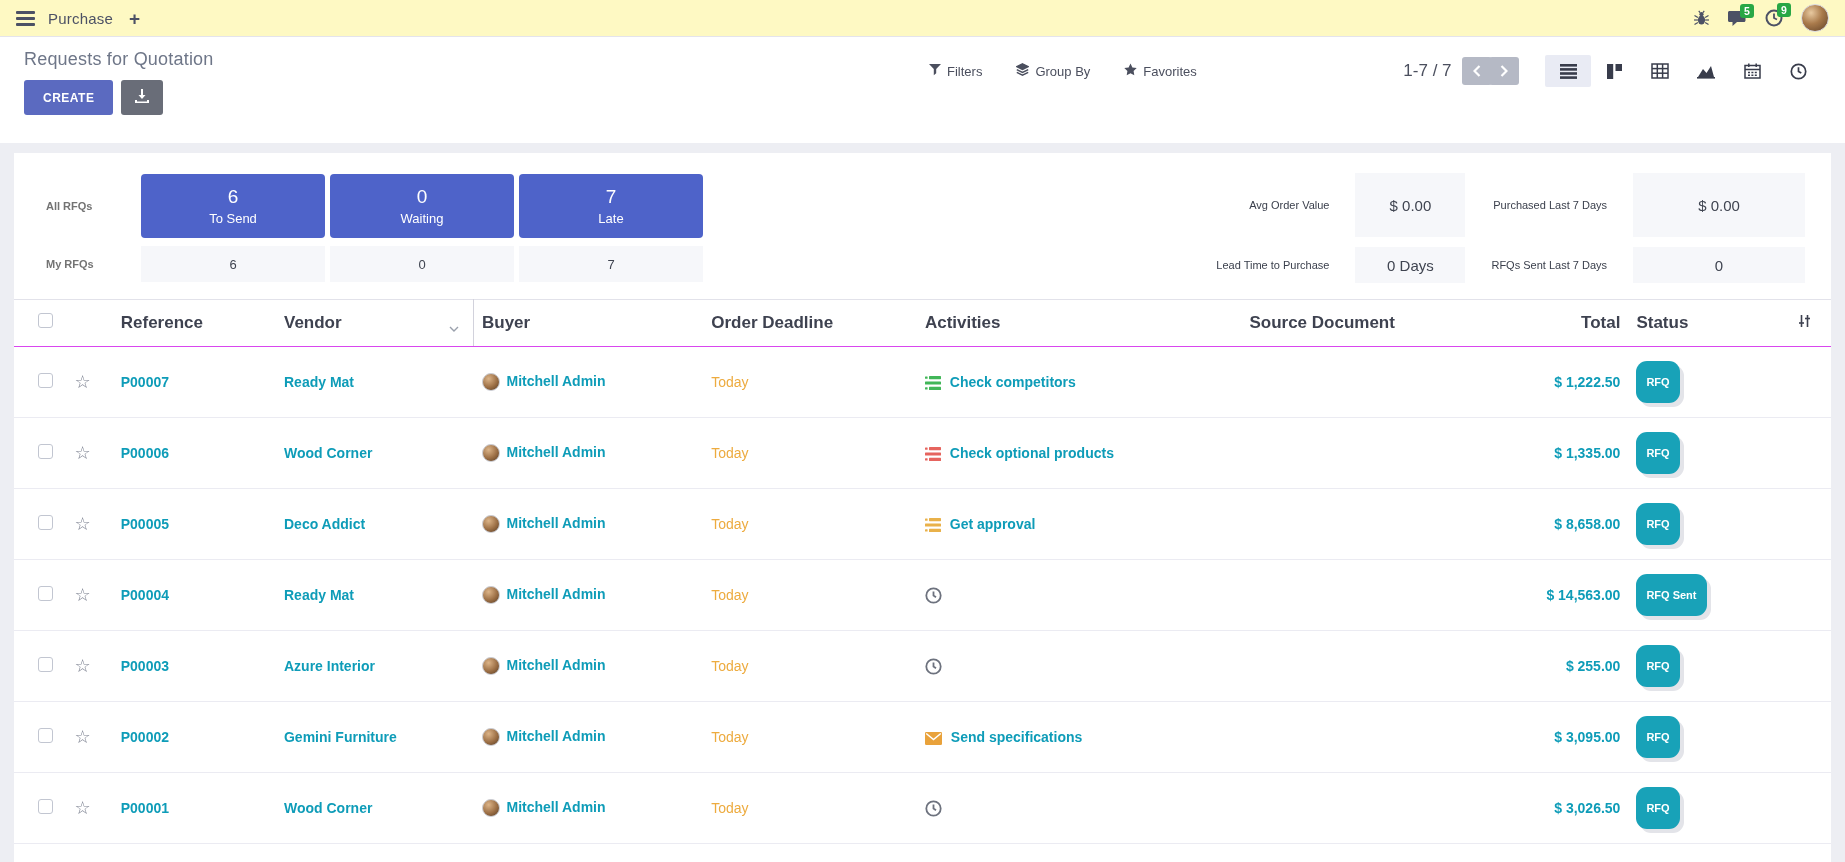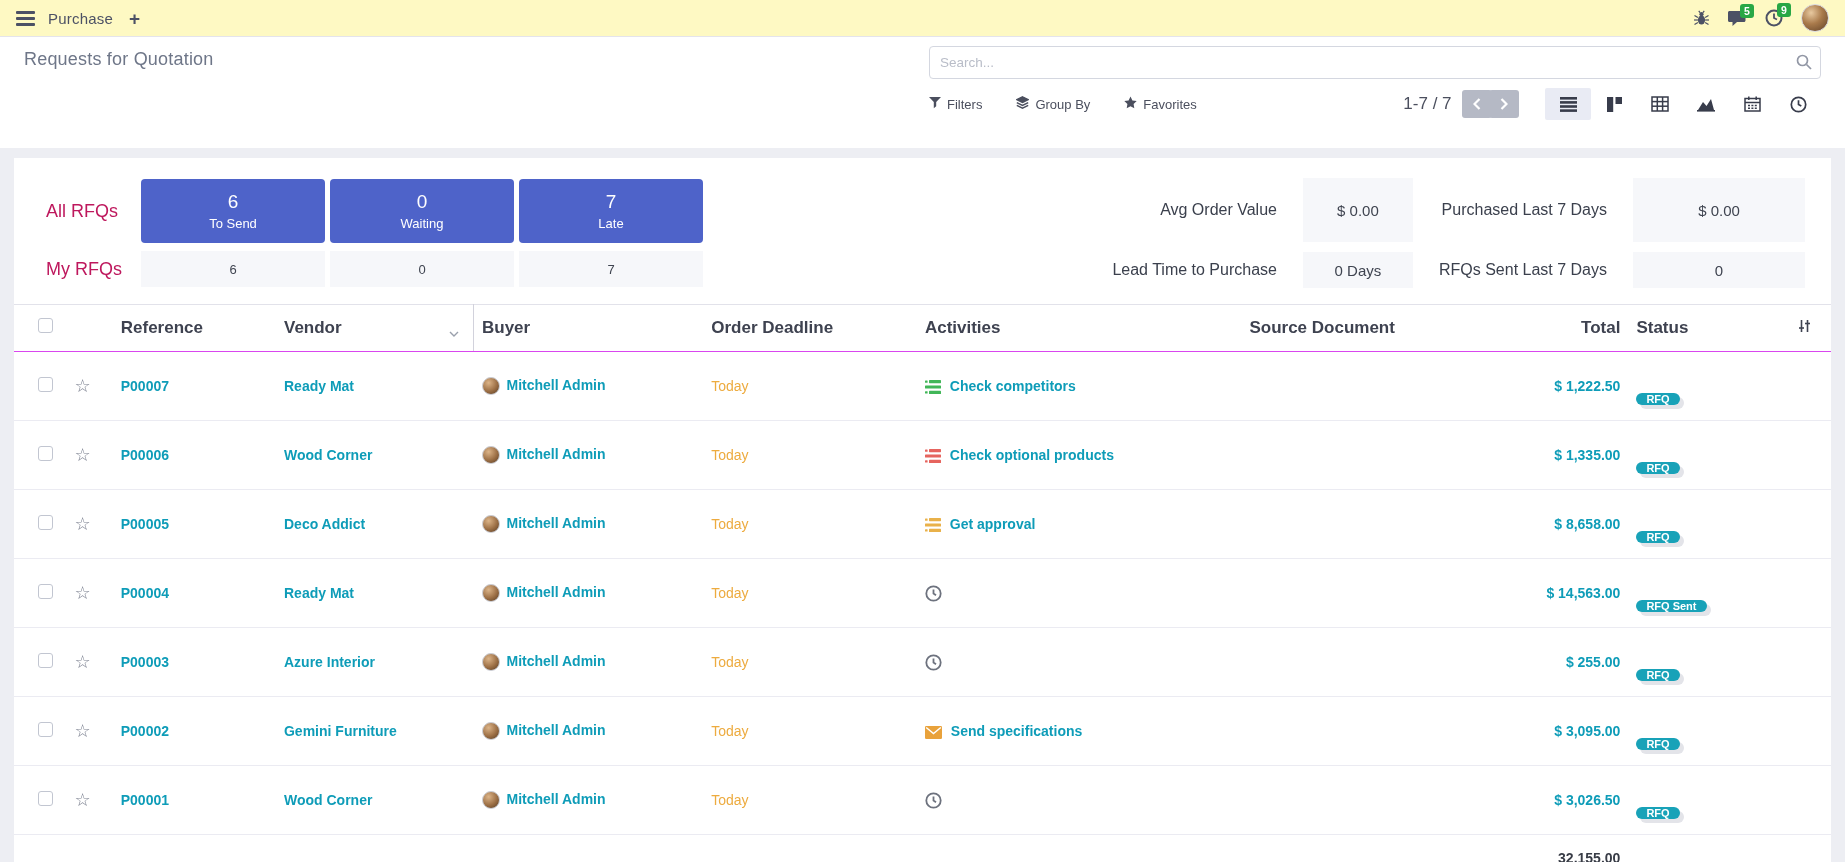--- a/index.html
+++ b/index.html
@@ -38,48 +38,48 @@
   .pg-btn{width:30px;height:28px;background:#b5b9c5;border:none;border-radius:3px;display:inline-flex;align-items:center;justify-content:center;cursor:pointer;}
   .pg-btn + .pg-btn{margin-left:-7px;}
   .view-switcher{display:flex;margin-left:26px;}
   .vs-tile{width:46px;height:32px;display:flex;align-items:center;justify-content:center;cursor:pointer;color:#383c4b;}
   .vs-tile.active{background:#e9ebf4;border-radius:2px;}
   
   .panel{margin:10px 14px 0;background:#fff;padding-bottom:86px;}
   
   .dash{display:flex;padding:20px 26px 16px;}
   .kpi-grid{display:grid;grid-template-columns:96px 184px 184px 184px;column-gap:5px;row-gap:6px;align-items:center;}
-  .kpi-rowlabel{font-size:18px;color:#be185d;padding-left:6px;}
+  .kpi-rowlabel{font-size:11px;color:#737373;padding-left:6px;font-weight:bold;}
   .kpi-card{height:64px;border-radius:4px;background:#4e63c9;color:#fff;display:flex;flex-direction:column;align-items:center;justify-content:center;gap:3px;cursor:pointer;}
   .kpi-card .num{font-size:19px;}
   .kpi-card .lbl{font-size:13px;}
   .kpi-cell{height:36px;background:#f6f7fa;display:flex;align-items:center;justify-content:center;font-size:13px;color:#3f4450;cursor:pointer;}
   .metrics{margin-left:auto;display:grid;grid-template-columns:auto 110px auto 172px;grid-template-rows:64px 36px;column-gap:26px;row-gap:10px;align-items:center;}
-  .m-label{font-size:16px;color:#3b404d;text-align:right;}
+  .m-label{font-size:11px;color:#3b404d;text-align:right;}
   .m-value{background:#f6f7fa;height:100%;display:flex;align-items:center;justify-content:center;font-size:15px;color:#3f4450;}
   
   table{width:100%;border-collapse:collapse;table-layout:fixed;border-top:1px solid #e2e2ea;}
   th{font-size:17px;font-weight:700;color:#3e4250;text-align:left;padding:13px 8px;border-bottom:1px solid #d946ef;white-space:nowrap;}
   td{font-size:14px;padding:14px 8px;border-bottom:1px solid #ebebf2;white-space:nowrap;overflow:hidden;vertical-align:middle;}
   .th-vendor{position:relative;border-right:1px solid #d2d2dc;}
   .th-vendor .caret{position:absolute;right:14px;top:17px;color:#9aa0ac;}
   .th-total,.c-total{text-align:right;}
   .th-gear{text-align:right;padding-right:20px;color:#3e4250;}
   .checkbox{display:inline-block;width:15px;height:15px;border:1.5px solid #c2c6d1;border-radius:3px;background:#fff;cursor:pointer;}
   .star{font-size:18px;color:#7e8392;cursor:pointer;line-height:1;}
   .link{color:#0e9cb8;text-decoration:none;cursor:pointer;font-weight:bold;}
   .deadline{color:#edab3f;}
   .avatar-sm{display:inline-block;width:18px;height:18px;border-radius:50%;background:radial-gradient(circle at 35% 30%, #dbb astray 0%, #a97a4b 45%, #5e4026 100%);background:radial-gradient(circle at 35% 30%, #d9b econ88 0%, #9c6f45 45%, #553a23 100%);background:radial-gradient(circle at 35% 30%, #dcb488, #9c6f45 55%, #553a23);vertical-align:middle;margin-right:7px;border:1px solid #cdd0d8;}
   .c-activity .ai{display:none;vertical-align:middle;margin-right:5px;}
   .row-tasks-green  .ai-tasks{display:inline-flex;color:#41b658;}
   .row-tasks-red    .ai-tasks{display:inline-flex;color:#e6645e;}
   .row-tasks-yellow .ai-tasks{display:inline-flex;color:#e9b14a;}
   .row-clock        .ai-clock{display:inline-flex;color:#6d727e;}
   .row-envelope     .ai-envelope{display:inline-flex;color:#e9a23b;}
-  .badge-rfq{display:inline-block;background:#18a2b8;color:#fff;font-size:11px;font-weight:700;padding:0 10px;border-radius:11px;box-shadow:4px 4px 0 0 #e3e4e9;margin-top:27px;}
+  .badge-rfq{display:inline-block;background:#18a2b8;color:#fff;font-size:11px;font-weight:700;padding:15px 10px;border-radius:11px;box-shadow:4px 4px 0 0 #e3e4e9;}
   tfoot td{font-size:14px;font-weight:700;color:#383c46;padding:15px 8px;border-bottom:none;}
 </style>
 </head>
 <body>
 
 <div class="navbar">
   <span class="hamburger">
       <span></span>
       <span></span>
       <span></span>
@@ -116,29 +116,31 @@
         </svg>
       <span class="nav-badge">9</span>
     </span>
     <span class="avatar"></span>
   </div>
 </div>
 
 <div class="control">
   <div>
     <div class="page-title">Requests for Quotation</div>
+    <div class="cp-buttons">
+      <button class="btn-create">CREATE</button>
+      <button class="btn-export">
+        <span><svg width="14" height="14" viewBox="0 0 14 14" fill="#fff">
+              <path d="M6 0h2v6h2.5L7 10 3.5 6H6z"></path>
+              <path d="M0 11h2v1.5h10V11h2v3H0z"></path>
+            </svg></span>
+      </button>
+    </div>
   </div>
   <div class="cp-right">
-    <div class="search-wrap">
-      <input class="search-input" type="text" placeholder="Search..." style="">
-      <span class="search-ico"><svg width="16" height="16" viewBox="0 0 16 16" fill="none" stroke="currentColor" stroke-width="1.7">
-            <circle cx="6.5" cy="6.5" r="5"></circle>
-            <line x1="10.5" y1="10.5" x2="15" y2="15"></line>
-          </svg></span>
-    </div>
     <div class="filter-row">
       <span class="f-item">
         <span><svg width="12" height="12" viewBox="0 0 12 12" fill="currentColor">
               <polygon points="0,0 12,0 7.2,5 7.2,9.3 4.8,11.3 4.8,5"></polygon>
             </svg></span>
         <span>Filters</span>
       </span>
       <span class="f-item">
         <span><svg width="13" height="13" viewBox="0 0 13 13" fill="none" stroke="currentColor" stroke-width="1.4">
               <polygon points="6.5,0.8 12.2,3.6 6.5,6.4 0.8,3.6" fill="currentColor"></polygon>

